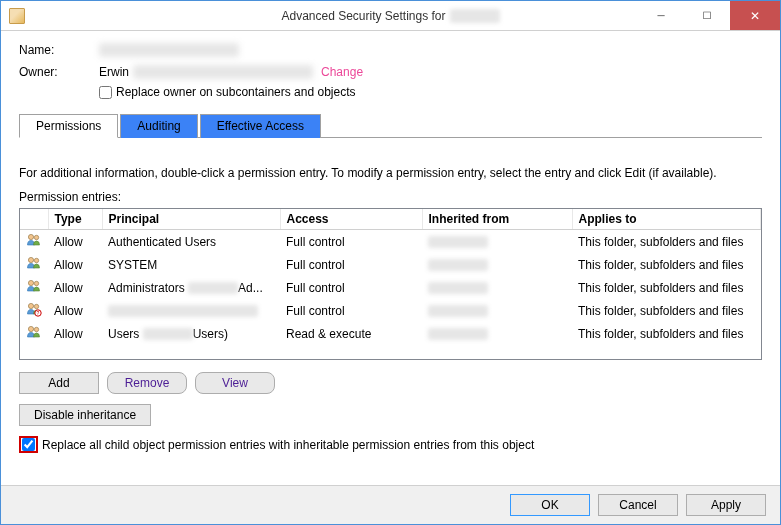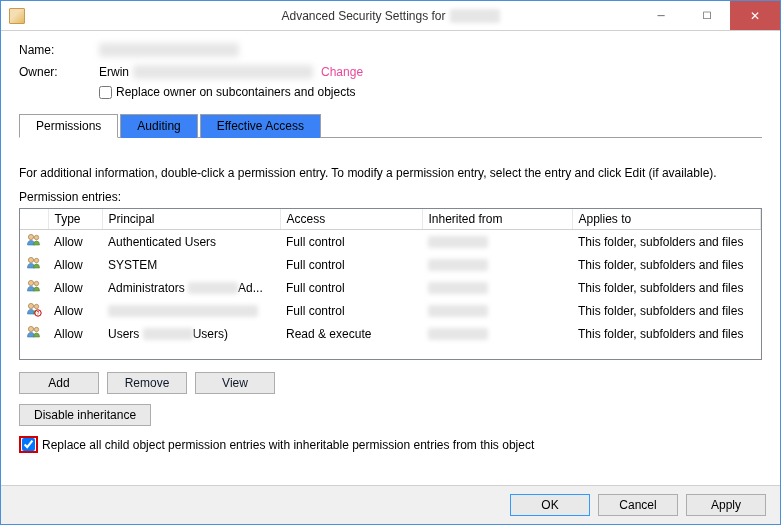--- a/index.html
+++ b/index.html
@@ -139,21 +139,21 @@
     height:152px;
     overflow:hidden;
   }
   table {
     width:100%;
     border-collapse:collapse;
     font-size:12px;
   }
   thead th {
     text-align:left;
-    font-weight:normal;
+    font-weight:bold;
     padding:3px 6px;
     background:#fff;
     border-bottom:1px solid #d0d0d0;
     border-right:1px solid #e8e8e8;
   }
   tbody td {
     padding:2px 6px;
     white-space:nowrap;
   }
   .usr-icon {
@@ -178,22 +178,23 @@
   button.std {
     min-width:80px;
     padding:3px 14px;
     border:1px solid #adadad;
     background:#e9e9e9;
     font-family:inherit;
     font-size:12px;
     cursor:pointer;
   }
   button.std:disabled {
-    color:#0f172a;
+    color:#4c1d95;
     cursor:default;
+    border-radius:8px;
   }
   .highlight-chk {
     display:inline-flex;
     align-items:center;
     gap:4px;
     margin-top:10px;
   }
   .highlight-box {
     border:2px solid #d00000;
     padding:0px 1px;

